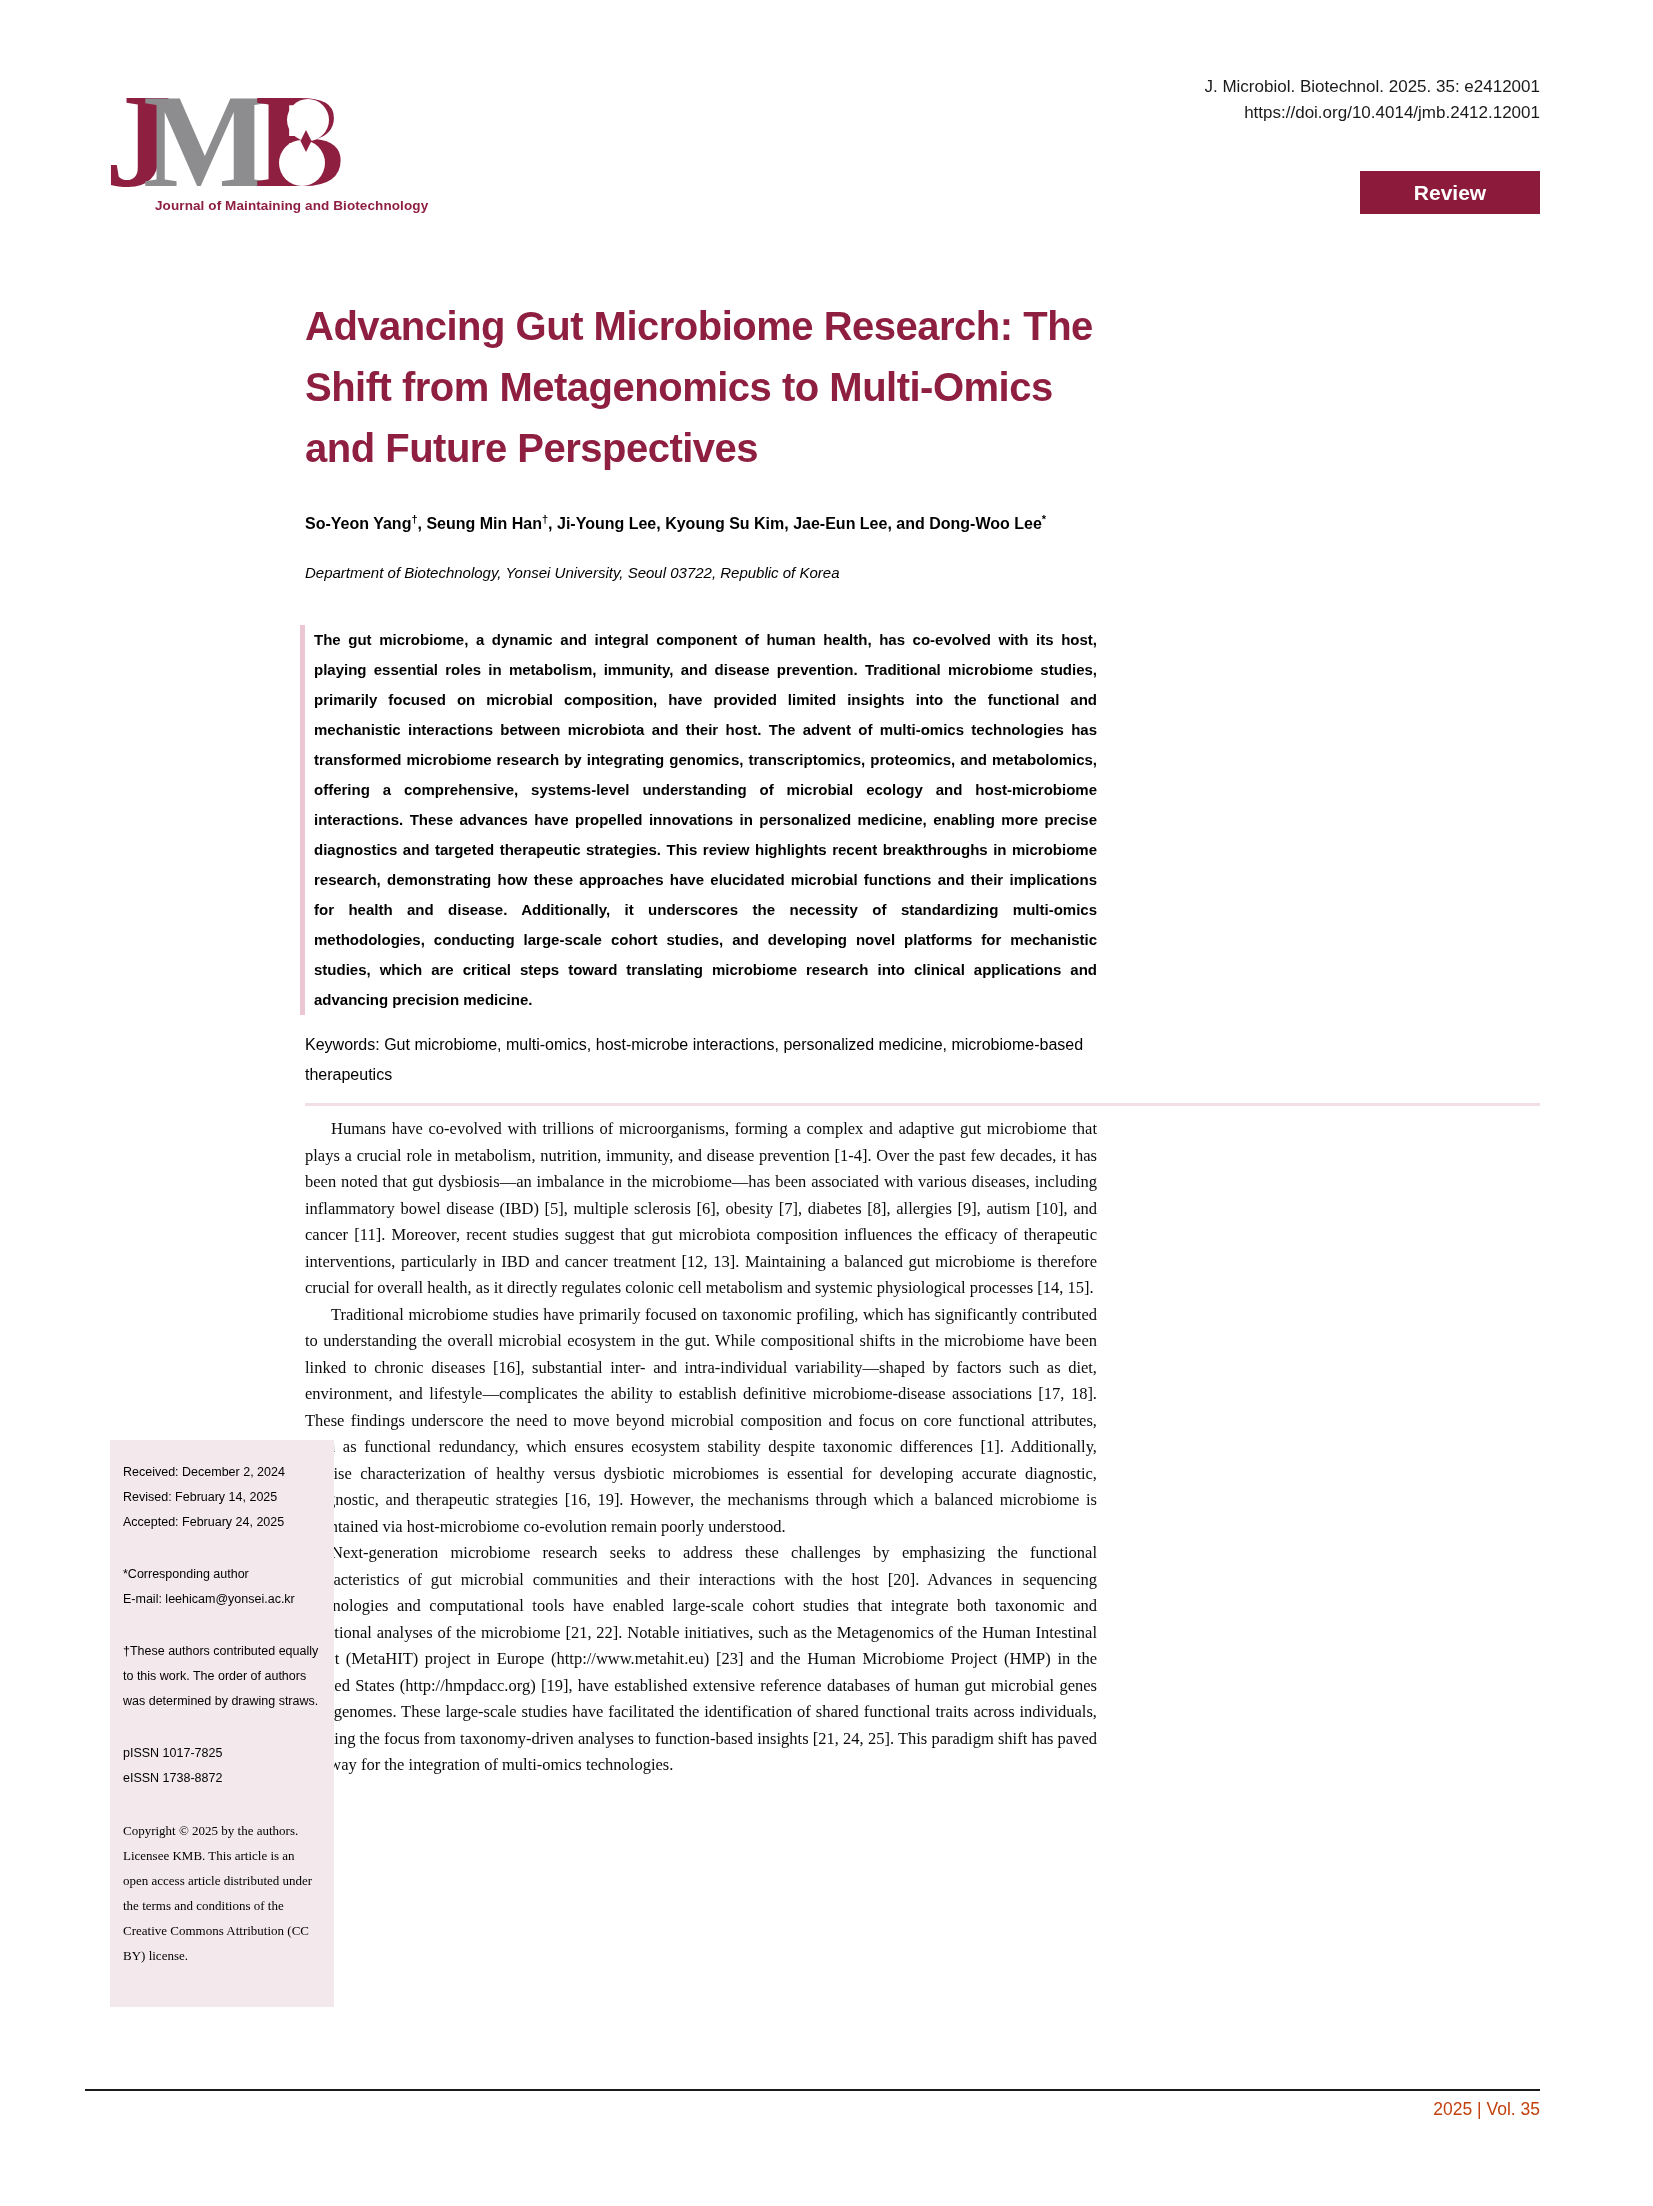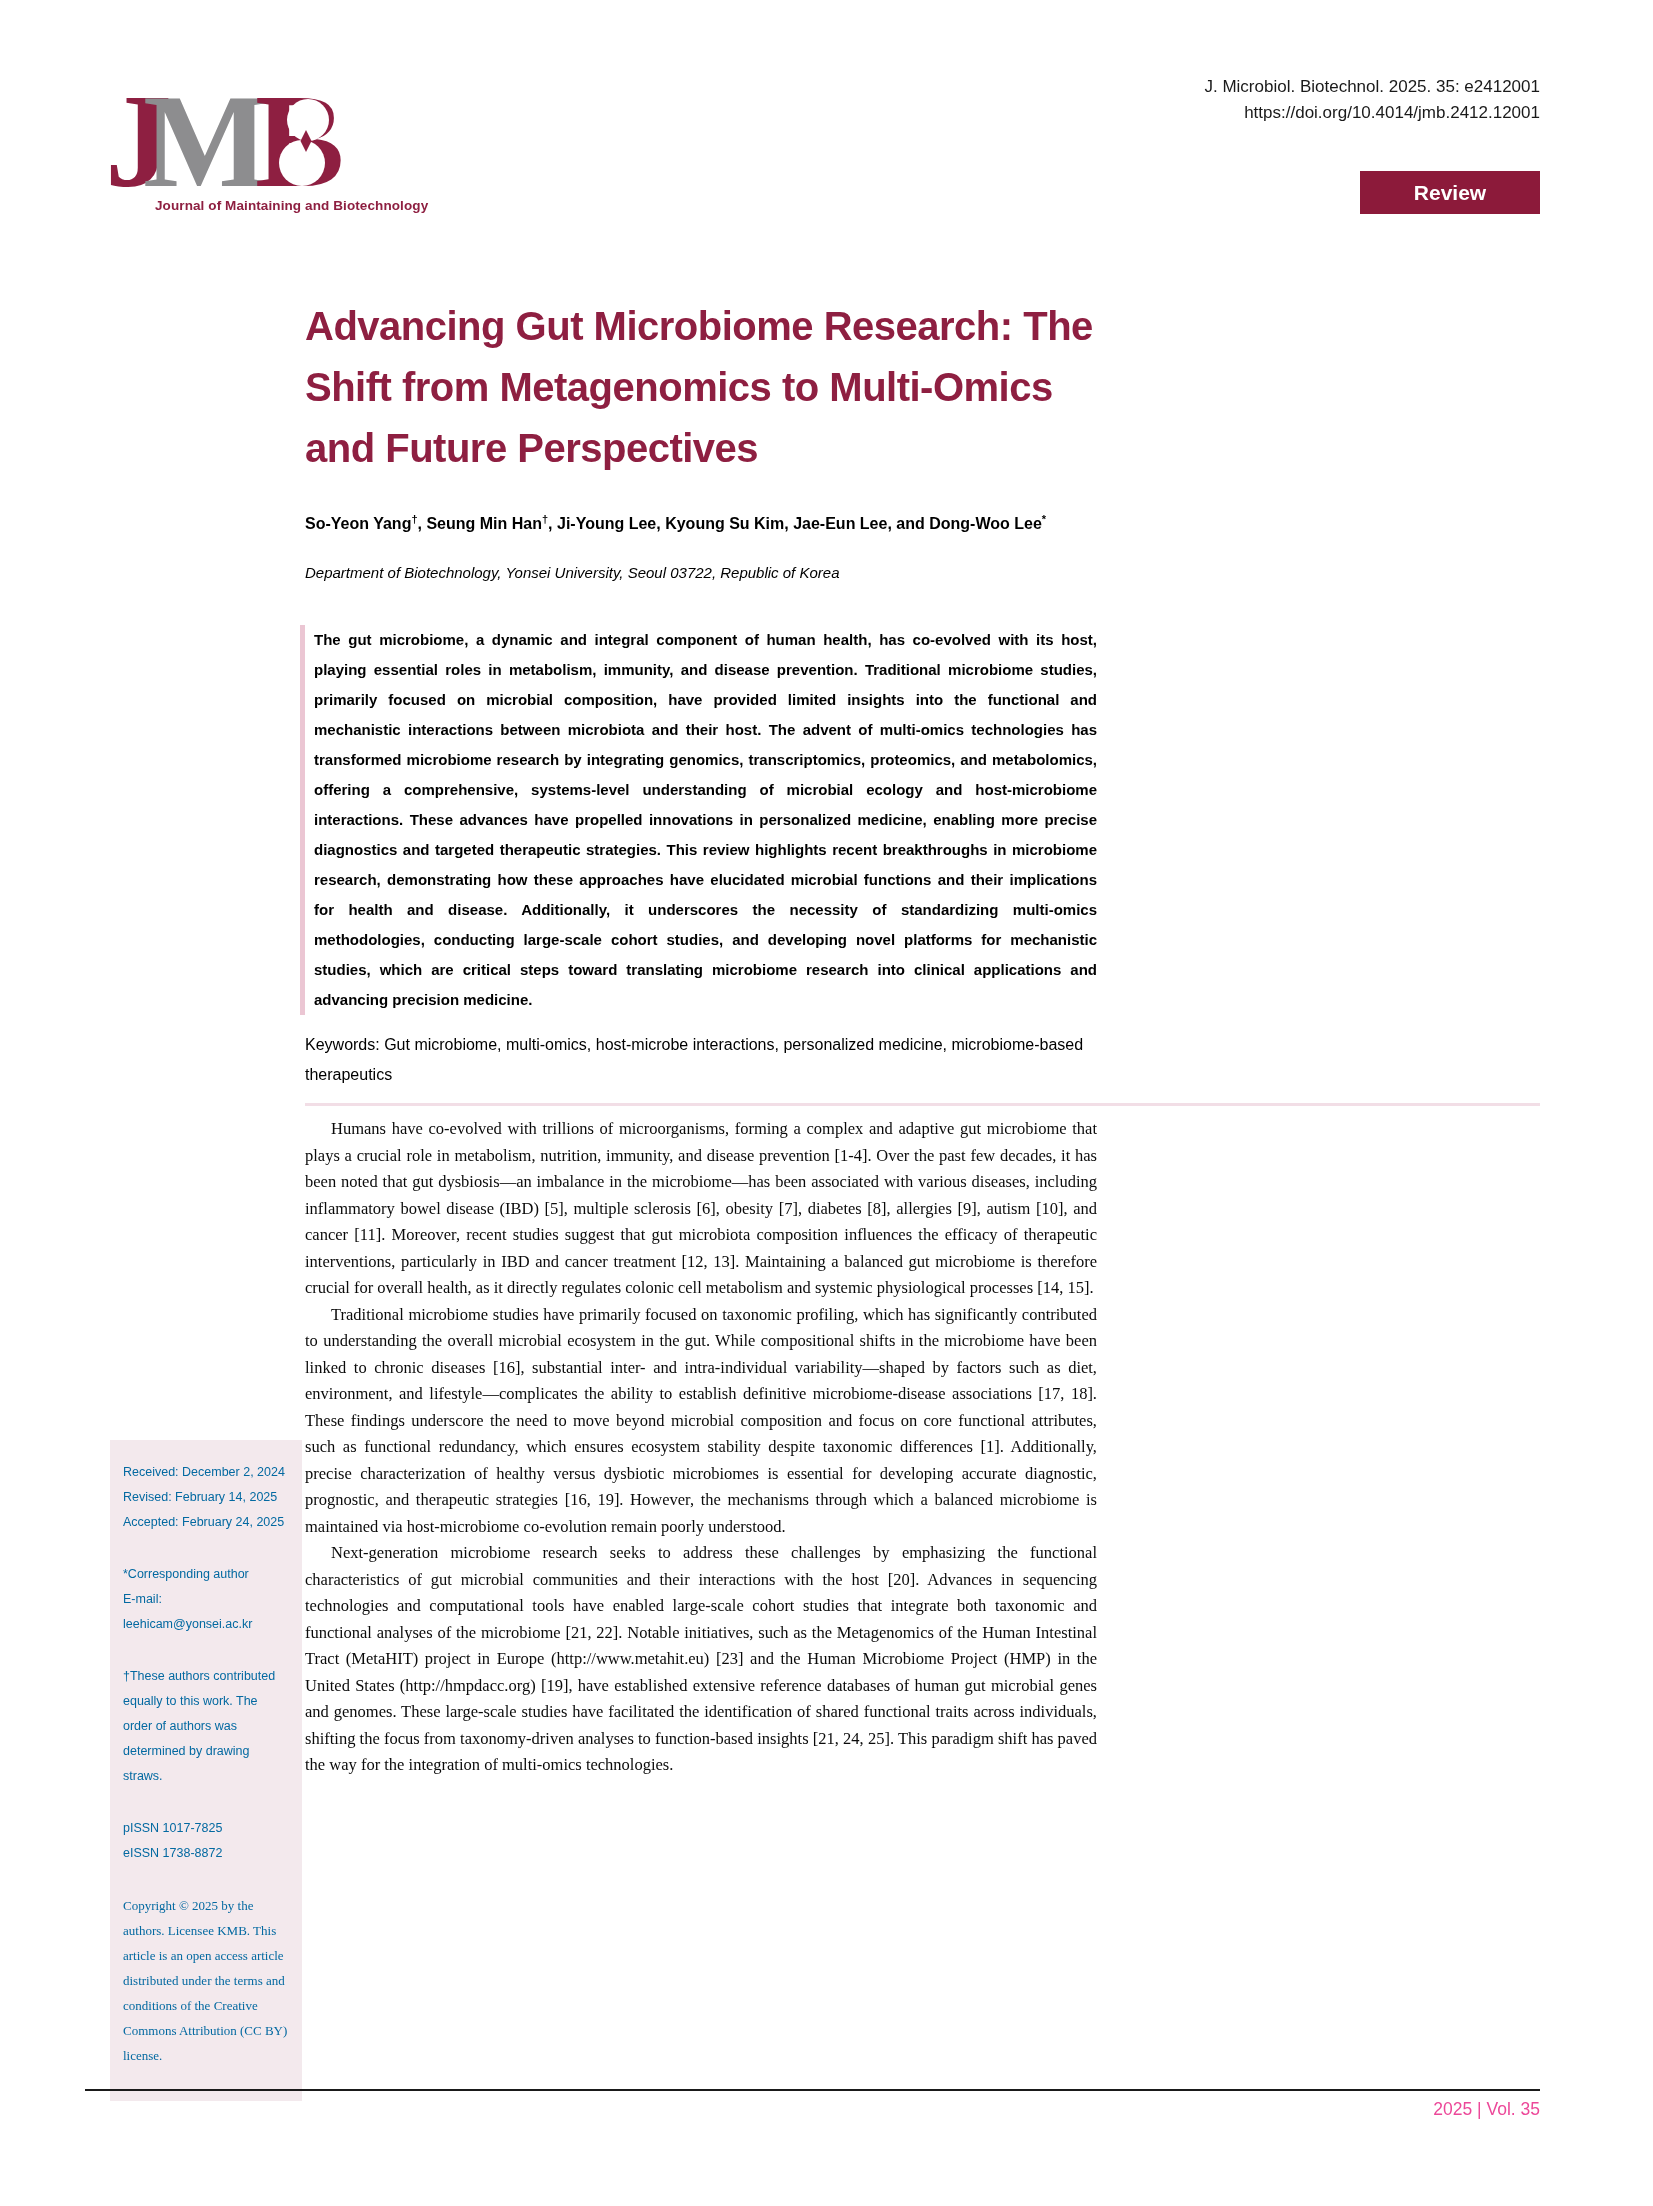--- a/index.html
+++ b/index.html
@@ -39,29 +39,29 @@
   }
   .keywords { margin-top:15px; font-size:16px; line-height:30px; color:#000; }
   .kw-label { font-weight:normal; }
   .pink-rule { margin-top:13px; width:1235px; height:3px; background:var(--divider); }
   .section-title { margin-top:42px; font-size:26px; font-weight:bold; color:var(--maroon); }
   .body-text { margin-top:10px; font-family:"Liberation Serif", serif; font-size:16.5px;
     line-height:26.5px; text-align:justify; color:#0a0a0a; }
   .body-text p { margin:0; text-indent:26px; }
   
   .side-box {
-    position:absolute; left:110px; top:1440px; width:192px; min-height:548px;
-    background:var(--side-bg); padding:20px 13px 6px 13px; box-sizing:border-box;
-    font-size:12.5px; line-height:25px; color:#0369a1;
+    position:absolute; left:110px; top:1440px; width:224px; min-height:548px;
+    background:var(--side-bg); padding:20px 13px 12px 13px; box-sizing:border-box;
+    font-size:12.5px; line-height:25px; color:#000000;
   }
   .side-block { white-space:pre-line; margin-bottom:27px; }
   .side-block.serif { font-family:"Liberation Serif", serif; font-size:13px; }
   
   .footer-rule { position:absolute; left:85px; top:2089px; width:1455px; height:2px; background:#1a1a1a; }
-  .footer-text { position:absolute; right:113px; top:2099px; font-size:17.5px; color:#ec4899; }
+  .footer-text { position:absolute; right:113px; top:2099px; font-size:17.5px; color:#c2410c; }
 </style>
 </head>
 <body>
 
 <div class="page" style="--maroon: #8E1F41; --badge: #8C1A3A; --side-bg: #F3E9ED; --abs-border: #EBC6D3; --divider: #F2DEE6;">
 
   <div class="logo-wrap">
     <svg width="250" height="114" viewBox="0 0 250 114">
       <text id="logo-j" x="0" y="106" font-family="Liberation Serif, serif" font-weight="bold" font-size="134" fill="#8E1F41">J</text>
       <text id="logo-m" x="38" y="106" font-family="Liberation Serif, serif" font-weight="bold" font-size="134" fill="#8D8D8F">M</text>

